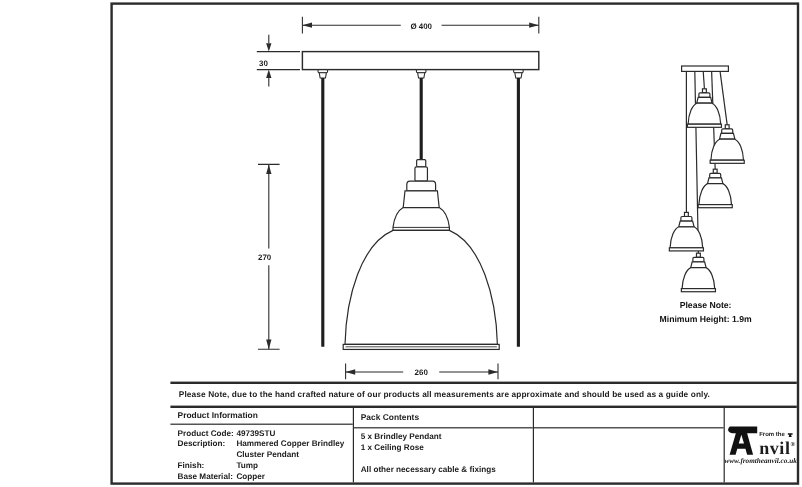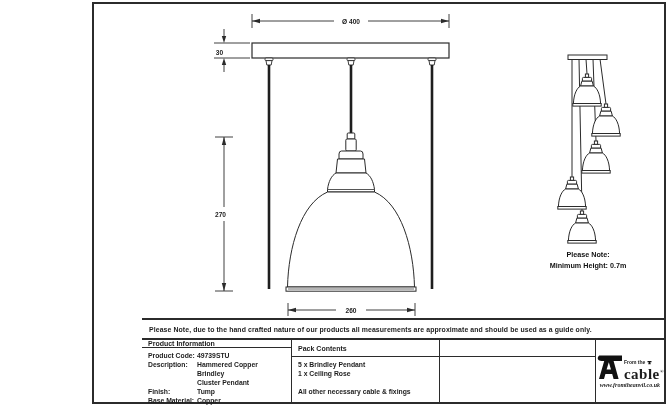--- a/index.html
+++ b/index.html
@@ -141,21 +141,21 @@
       </g>
 
       <text class="dim-label" x="209" y="19.8" text-anchor="middle">Ø 400</text>
       <text class="dim-label" x="77.5" y="51" text-anchor="middle">30</text>
       <text class="dim-label" x="78.5" y="212.5" text-anchor="middle">270</text>
       <text class="dim-label" x="209" y="308.5" text-anchor="middle">260</text>
     </svg>
 
     <div class="cluster-note">
       <div>Please Note:</div>
-      <div>Minimum Height: 0.7m</div>
+      <div>Minimum Height: 1.9m</div>
     </div>
   </div>
 
   <div class="note-bar">
     <span>Please Note, due to the hand crafted nature of our products all measurements are approximate and should be used as a guide only.</span>
   </div>
 
   <div class="info">
 
     <div class="col col1">
@@ -205,21 +205,21 @@
             <path fill="#111" fill-rule="evenodd" d="M3.2,0.5 H26 V6 H17.6 L22.6,24 H17.6 L16.2,19 H9.4 L8,24 H3 L8.2,6 H5.6 C2.2,6 0.2,3.2 3.2,0.5 Z
                  M10.6,14.5 L12.8,7.2 L15,14.5 Z"></path>
           </svg>
           <div class="logo-right">
             <div class="logo-top">
               <span>From the</span>
               <svg class="plus" width="5" height="5" viewBox="0 0 5 5">
                 <path fill="#111" d="M0.5,1 H4.5 V2.2 H3.2 L3.8,4.2 H1.2 L1.8,2.2 H0.5 Z"></path>
               </svg>
             </div>
-            <div class="logo-nvil"><span>cable</span><sup>®</sup></div>
+            <div class="logo-nvil"><span>nvil</span><sup>®</sup></div>
           </div>
         </div>
         <div class="logo-site">www.fromtheanvil.co.uk</div>
       </div>
     </div>
 
   </div>
 </div>
 
 </body></html>

